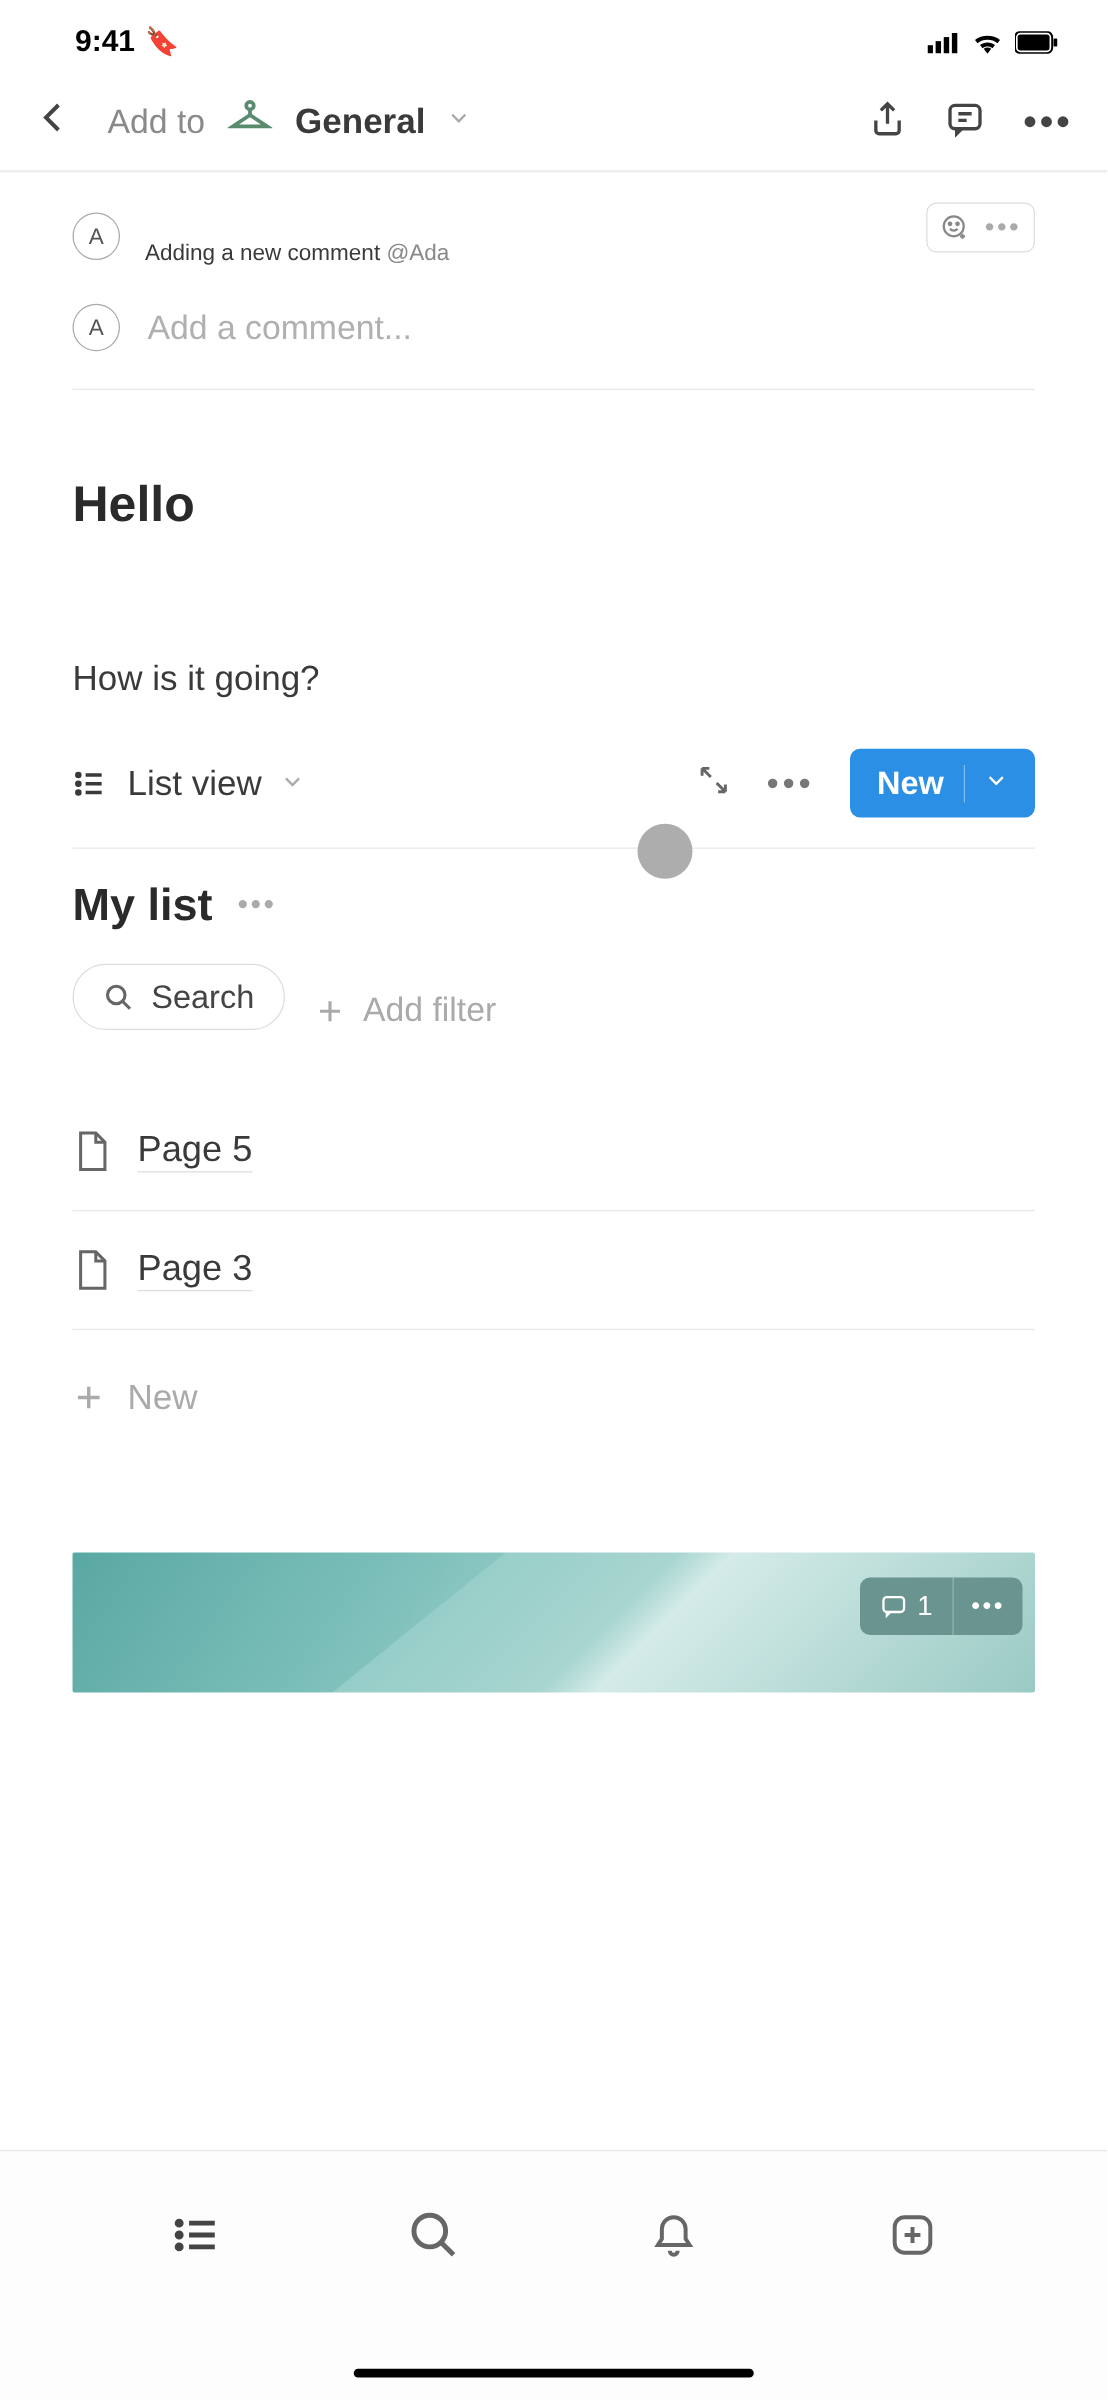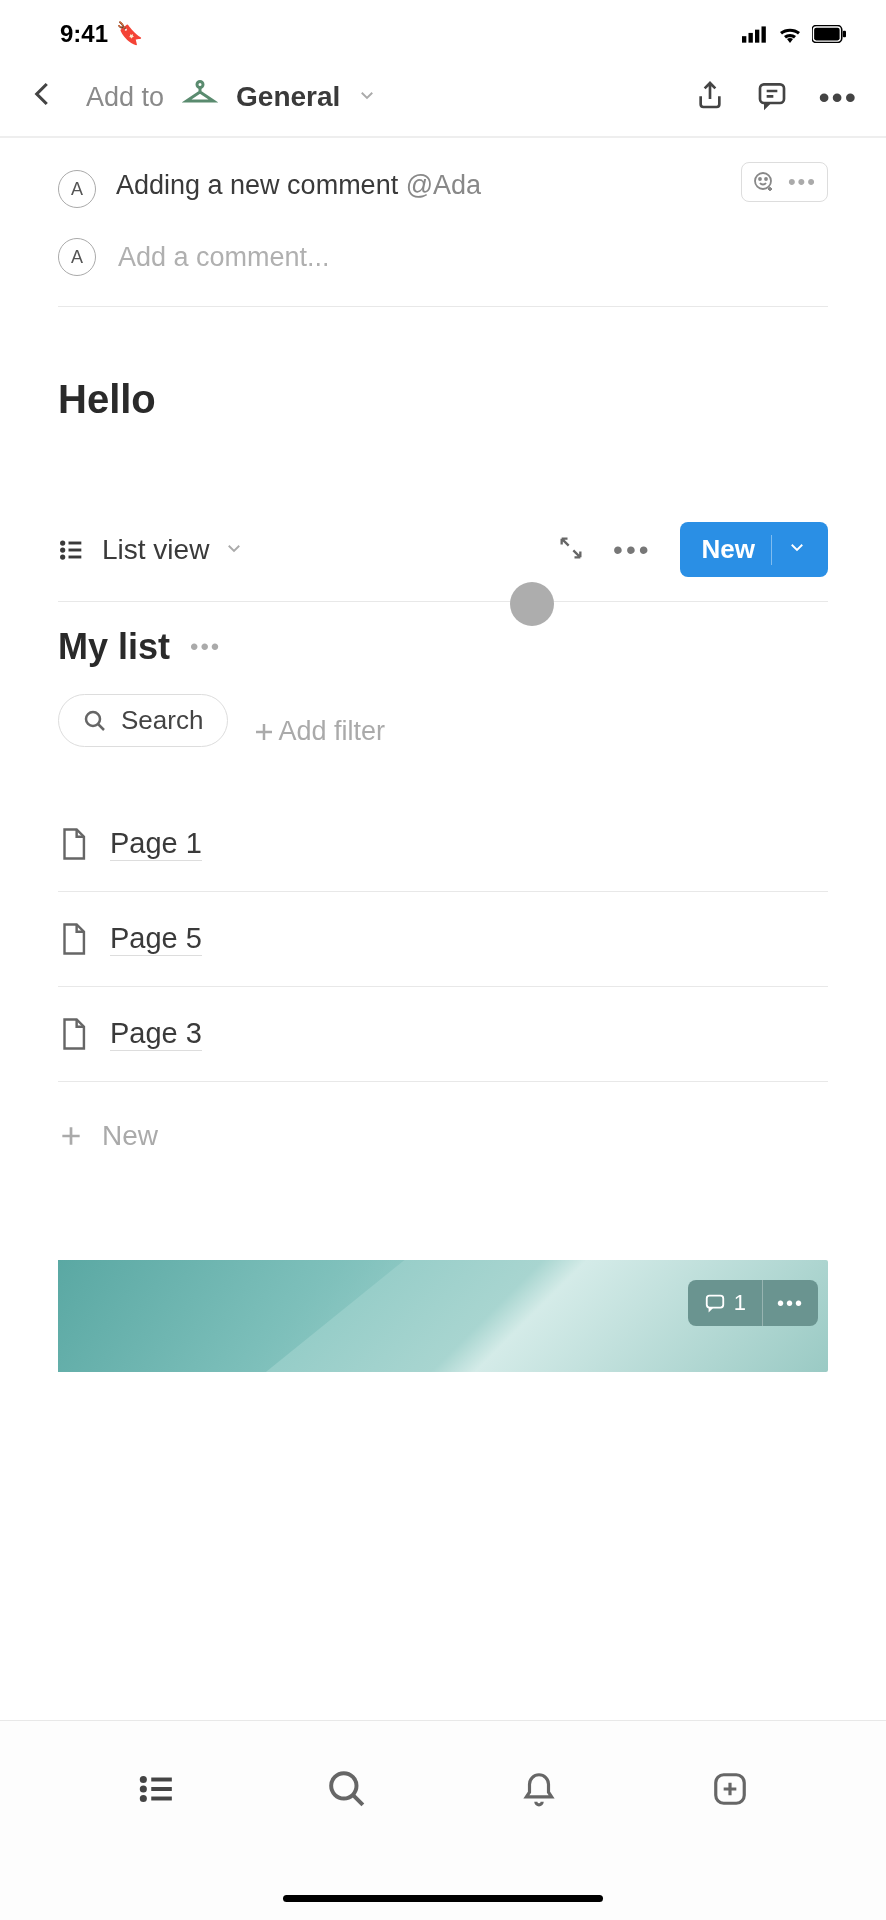--- a/index.html
+++ b/index.html
@@ -45,21 +45,21 @@
       border: 1.5px solid #aaa;
       border-radius: 50%;
       display: flex; align-items: center; justify-content: center;
       font-size: 18px; color: #555;
       flex-shrink: 0;
     }
     .comment-content { flex: 1; }
     .comment-header { display: flex; align-items: baseline; gap: 14px; }
     .comment-author { font-size: 26px; font-weight: 700; color: #3a3a3a; }
     .comment-time { font-size: 24px; color: #999; }
-    .comment-text { font-size: 27px; color: #3a3a3a; margin-top: 0; }
+    .comment-text { font-size: 18px; color: #3a3a3a; margin-top: 22px; }
     .mention { color: #888; }
     .comment-actions {
       position: absolute; right: 0; top: 24px;
       display: flex; align-items: center;
       border: 1px solid #ddd; border-radius: 8px;
       padding: 6px 10px; gap: 12px;
     }
     .comment-actions svg { width: 24px; height: 24px; }
     .comment-actions .dots { font-size: 22px; color: #aaa; letter-spacing: 2px; }
     .add-comment-row { display: flex; align-items: center; gap: 22px; padding: 30px 0; }
@@ -96,21 +96,21 @@
     .list-title-row { display: flex; align-items: center; gap: 20px; margin: 24px 0; }
     .list-title { font-size: 36px; font-weight: 800; color: #2a2a2a; }
     .list-title-dots { font-size: 24px; color: #aaa; letter-spacing: 2px; }
     .search-filter-row { display: flex; align-items: flex-end; gap: 24px; margin-bottom: 50px; }
     .search-pill {
       display: flex; align-items: center; gap: 14px;
       border: 1.5px solid #ddd; border-radius: 28px;
       padding: 10px 24px; font-size: 26px; color: #444;
     }
     .search-pill svg { width: 24px; height: 24px; }
-    .add-filter { display: flex; align-items: center; gap: 2px; font-size: 27px; color: #aaa; margin-top: 24px; }
+    .add-filter { display: flex; align-items: center; gap: 14px; font-size: 27px; color: #aaa; margin-top: 24px; }
     .list-items { margin-bottom: 10px; }
     .list-item {
       display: flex; align-items: center; gap: 22px;
       padding: 30px 0;
       border-bottom: 1px solid #e8e8e8;
     }
     .list-item svg { width: 30px; height: 34px; }
     .list-item-label { font-size: 29px; color: #3a3a3a; border-bottom: 1px solid #ddd; }
     .new-item-row { display: flex; align-items: center; gap: 18px; padding: 28px 0; color: #aaa; font-size: 28px; }
     .image-card {
@@ -246,20 +246,21 @@
   </div>
 
   <div class="add-comment-row">
     <div class="avatar">A</div>
     <span class="add-comment-placeholder">Add a comment...</span>
   </div>
 
   <div class="divider"></div>
 
   <h1 class="page-title">Hello</h1>
+  <div class="page-subtext">How is it going?</div>
 
   <div class="list-toolbar">
     <div class="list-view-btn">
       <svg viewBox="0 0 24 24" width="28" height="28" fill="none" stroke="#3a3a3a" stroke-width="2.5">
           <circle cx="4" cy="6" r="1" fill="#3a3a3a"></circle>
           <path d="M9 6h11"></path>
           <circle cx="4" cy="12" r="1" fill="#3a3a3a"></circle>
           <path d="M9 12h11"></path>
           <circle cx="4" cy="18" r="1" fill="#3a3a3a"></circle>
           <path d="M9 18h11"></path>
@@ -305,27 +306,20 @@
     </div>
     <div class="add-filter">
       <svg viewBox="0 0 24 24" width="24" height="24" fill="none" stroke="#aaa" stroke-width="2.5">
           <path d="M12 4v16M4 12h16"></path>
         </svg>
       <span>Add filter</span>
     </div>
   </div>
 
   <div class="list-items">
-    <div class="list-item">
-      <svg viewBox="0 0 24 28" fill="none" stroke="#666" stroke-width="2">
-          <path d="M5 2h10l6 6v18H5z"></path>
-          <path d="M15 2v6h6"></path>
-        </svg>
-      <span class="list-item-label">Page 1</span>
-    </div>
     <div class="list-item">
       <svg viewBox="0 0 24 28" fill="none" stroke="#666" stroke-width="2">
           <path d="M5 2h10l6 6v18H5z"></path>
           <path d="M15 2v6h6"></path>
         </svg>
       <span class="list-item-label">Page 5</span>
     </div>
     <div class="list-item">
       <svg viewBox="0 0 24 28" fill="none" stroke="#666" stroke-width="2">
           <path d="M5 2h10l6 6v18H5z"></path>

